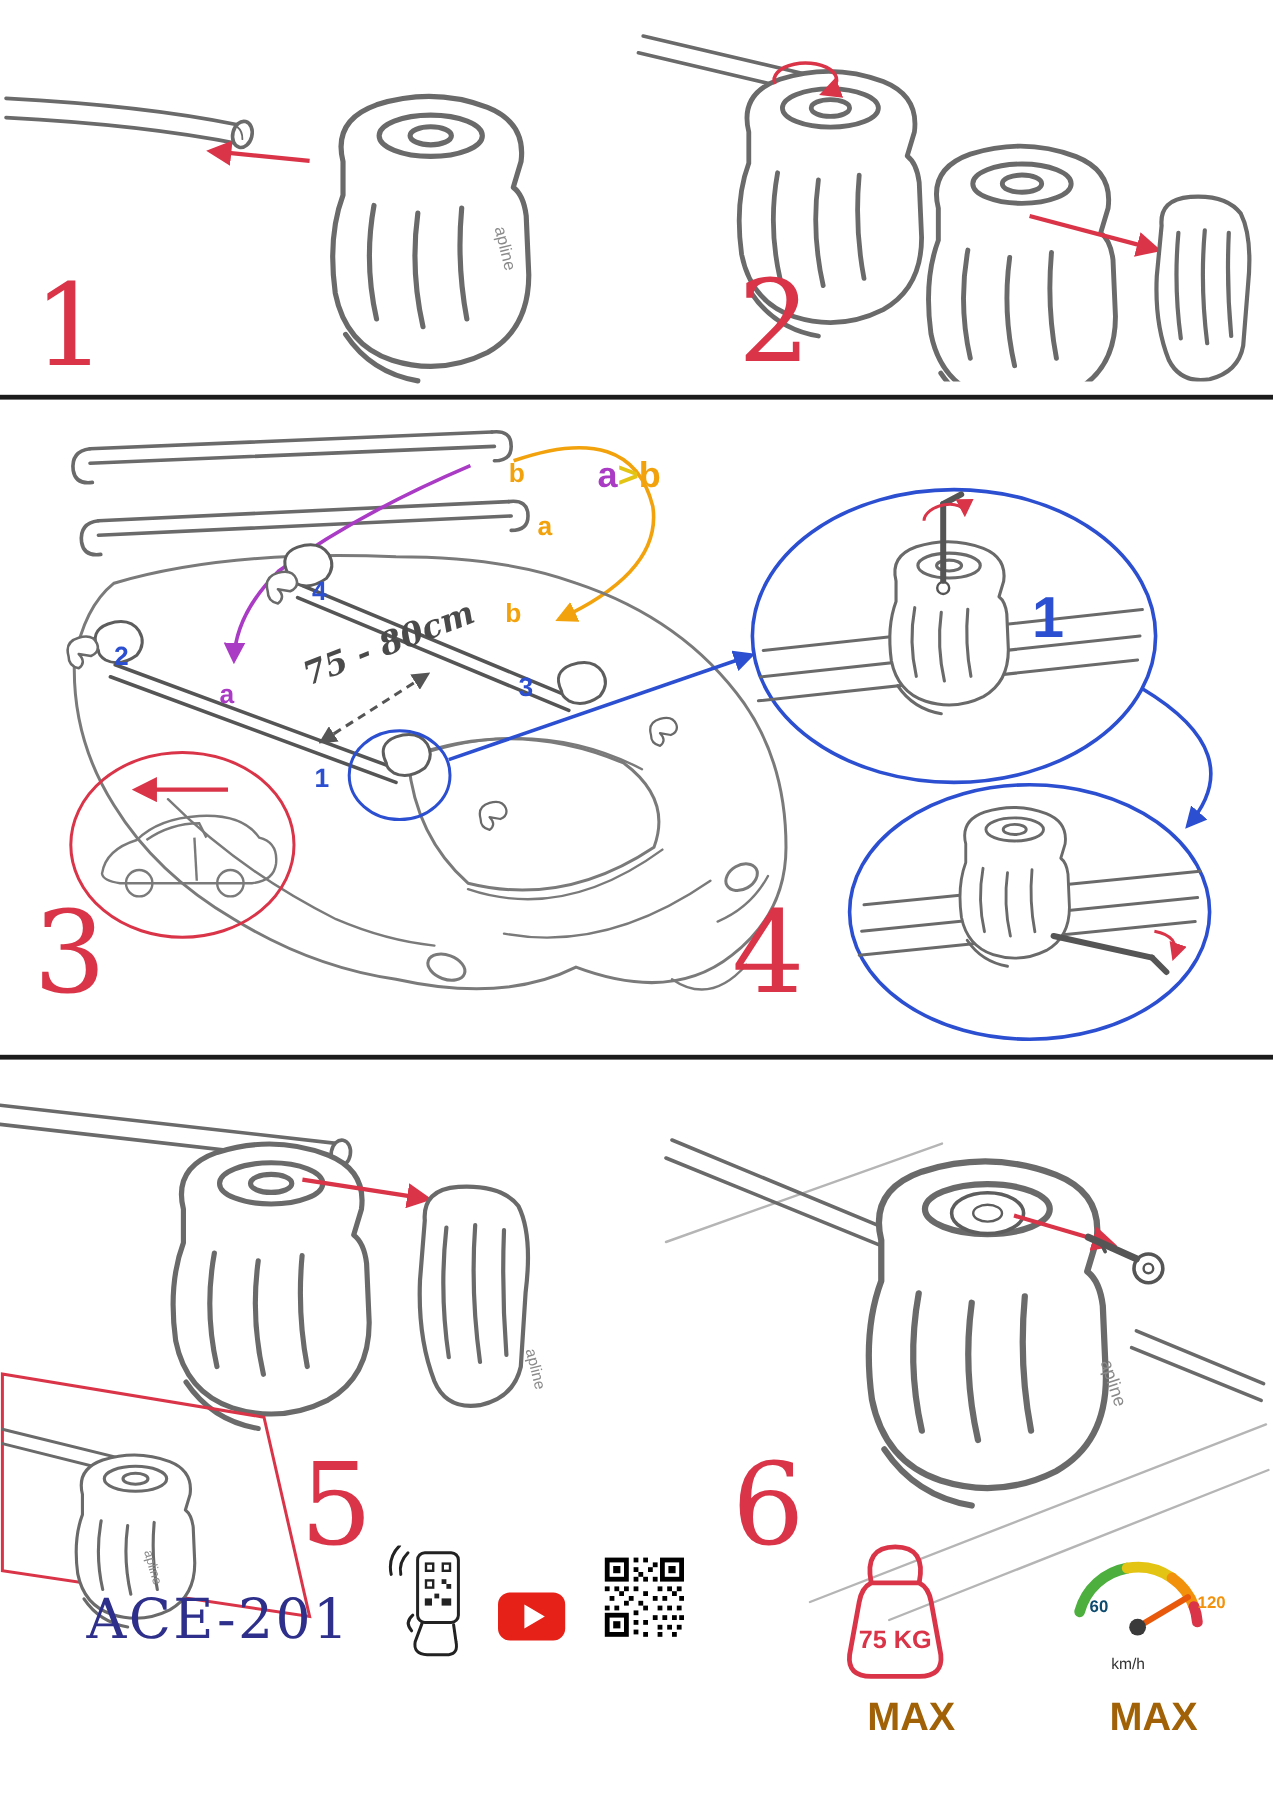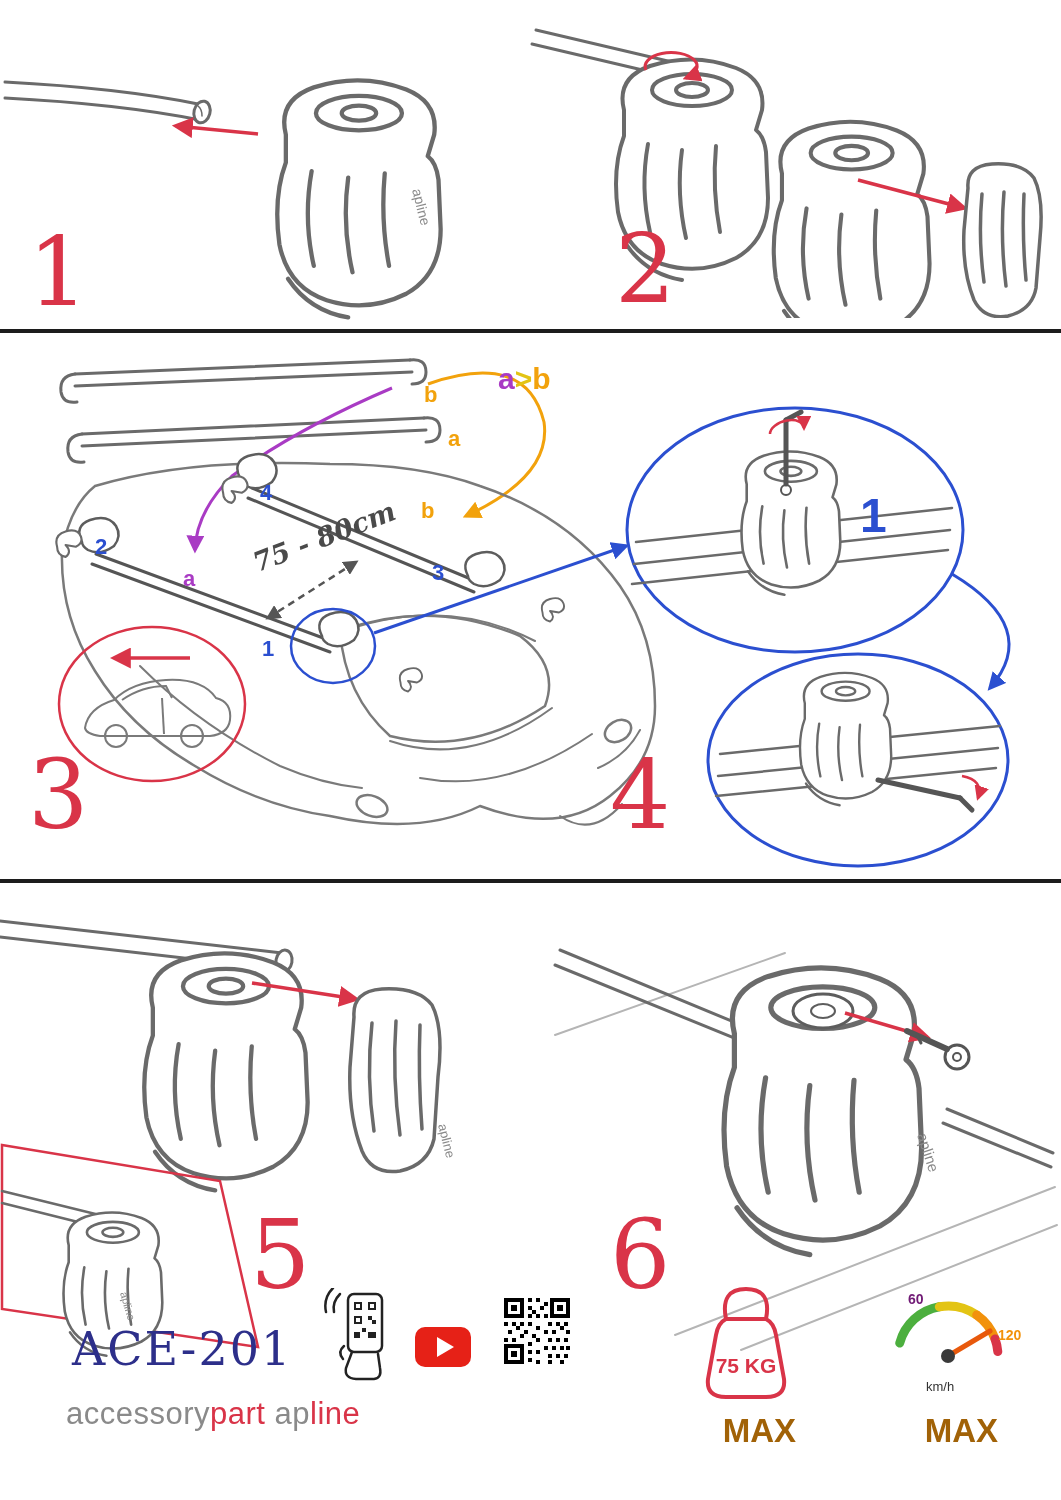--- a/index.html
+++ b/index.html
@@ -21,21 +21,21 @@
   .measure{position:absolute;font-family:"DejaVu Serif",serif;font-style:italic;font-weight:bold;
            font-size:27px;color:#4a4a4a;transform:rotate(-21deg);transform-origin:left center;line-height:1;}
   .detailnum{position:absolute;font-size:48px;font-weight:bold;color:#2b4fd0;line-height:1;}
   .model{position:absolute;font-family:"DejaVu Serif",serif;font-weight:normal;font-size:46px;
          color:#2d2f8a;letter-spacing:2px;line-height:1;}
   .brand{position:absolute;font-size:31px;line-height:1;letter-spacing:0.5px;}
   .brand .g{color:#8a8a8a;}
   .brand .r{color:#d93448;}
   .maxlbl{position:absolute;font-size:33px;font-weight:bold;color:#a16207;text-align:right;line-height:1;}
   .speedsm{position:absolute;font-size:14px;font-weight:bold;line-height:1;}
-  .speedsm.green{color:#701a75;}
+  .speedsm.green{color:#0c4a6e;margin-top:39px;}
   .speedsm.orange{color:#f2920c;}
   .kmh{position:absolute;font-size:13px;color:#333;line-height:1;}
   svg{display:block;}
   svg text{font-family:"Liberation Sans",sans-serif;}
 </style>
 </head>
 <body>
 
 <div class="page">
 
@@ -211,21 +211,21 @@
       <g stroke="#555" stroke-width="5" fill="none" stroke-linecap="round">
         <path d="M878,444 L960,462"></path>
         <path d="M960,462 L972,474"></path>
       </g>
       <path d="M962,440 Q984,444 978,462" stroke="#d93448" stroke-width="2.5" fill="none" marker-end="url(#mrM)"></path>
     </g>
   </svg>
 
   <div class="abs poslbl orange" style="left:424px;top:384px;">b</div>
   <div class="abs poslbl orange" style="left:448px;top:428px;">a</div>
-  <div class="abs agtb" style="left:498px;top:364px;text-align:center;"><span class="a">a</span><span class="gt">&gt;</span><span class="b">b</span></div>
+  <div class="abs agtb" style="left:498px;top:382px;text-align:center;"><span class="a">a</span><span class="gt">&gt;</span><span class="b">b</span></div>
   <div class="measure" style="left:254px;top:550px;">75 - 80cm</div>
   <div class="poslbl" style="left:260px;top:482px;">4</div>
   <div class="poslbl" style="left:95px;top:536px;">2</div>
   <div class="poslbl orange" style="left:421px;top:500px;">b</div>
   <div class="poslbl" style="left:432px;top:562px;">3</div>
   <div class="poslbl purple" style="left:183px;top:568px;">a</div>
   <div class="poslbl" style="left:262px;top:638px;">1</div>
   <div class="detailnum" style="left:860px;top:492px;">1</div>
   <div class="abs num" style="left:28px;top:748px;">3</div>
   <div class="abs num" style="left:610px;top:748px;">4</div>
@@ -288,21 +288,20 @@
     <g transform="translate(404,152)" stroke="#555" fill="none" stroke-linecap="round">
       <circle cx="8" cy="10" r="12" stroke-width="3"></circle>
       <circle cx="8" cy="10" r="4" stroke-width="2"></circle>
       <path d="M-2,2 L-42,-16" stroke-width="6"></path>
       <path d="M-32,-12 L-28,-4" stroke-width="3"></path>
     </g>
   </svg>
   <div class="abs num" style="left:610px;top:1208px;">6</div>
 
   <div class="model" style="left:72px;top:1326px;">ACE-201</div>
-  <div class="brand" style="left:66px;top:1398px;"><span class="g">accessory</span><span class="r">part</span><span class="g">&nbsp;</span><span class="g">ap</span><span class="r">line</span></div>
 
   <svg class="abs" style="left:322px;top:1288px;" width="78" height="95" viewBox="0 0 78 95">
     <g stroke="#222" fill="none" stroke-width="2.5" stroke-linecap="round">
       <rect x="26" y="6" width="34" height="58" rx="6"></rect>
       <path d="M18,6 Q10,14 12,24"></path>
       <path d="M11,0 Q1,10 4,24"></path>
       <path d="M30,64 L24,80 Q22,90 34,91 L52,91 Q60,90 58,80 L56,66"></path>
       <path d="M22,58 Q15,64 21,71"></path>
     </g>
     <g fill="#222">

